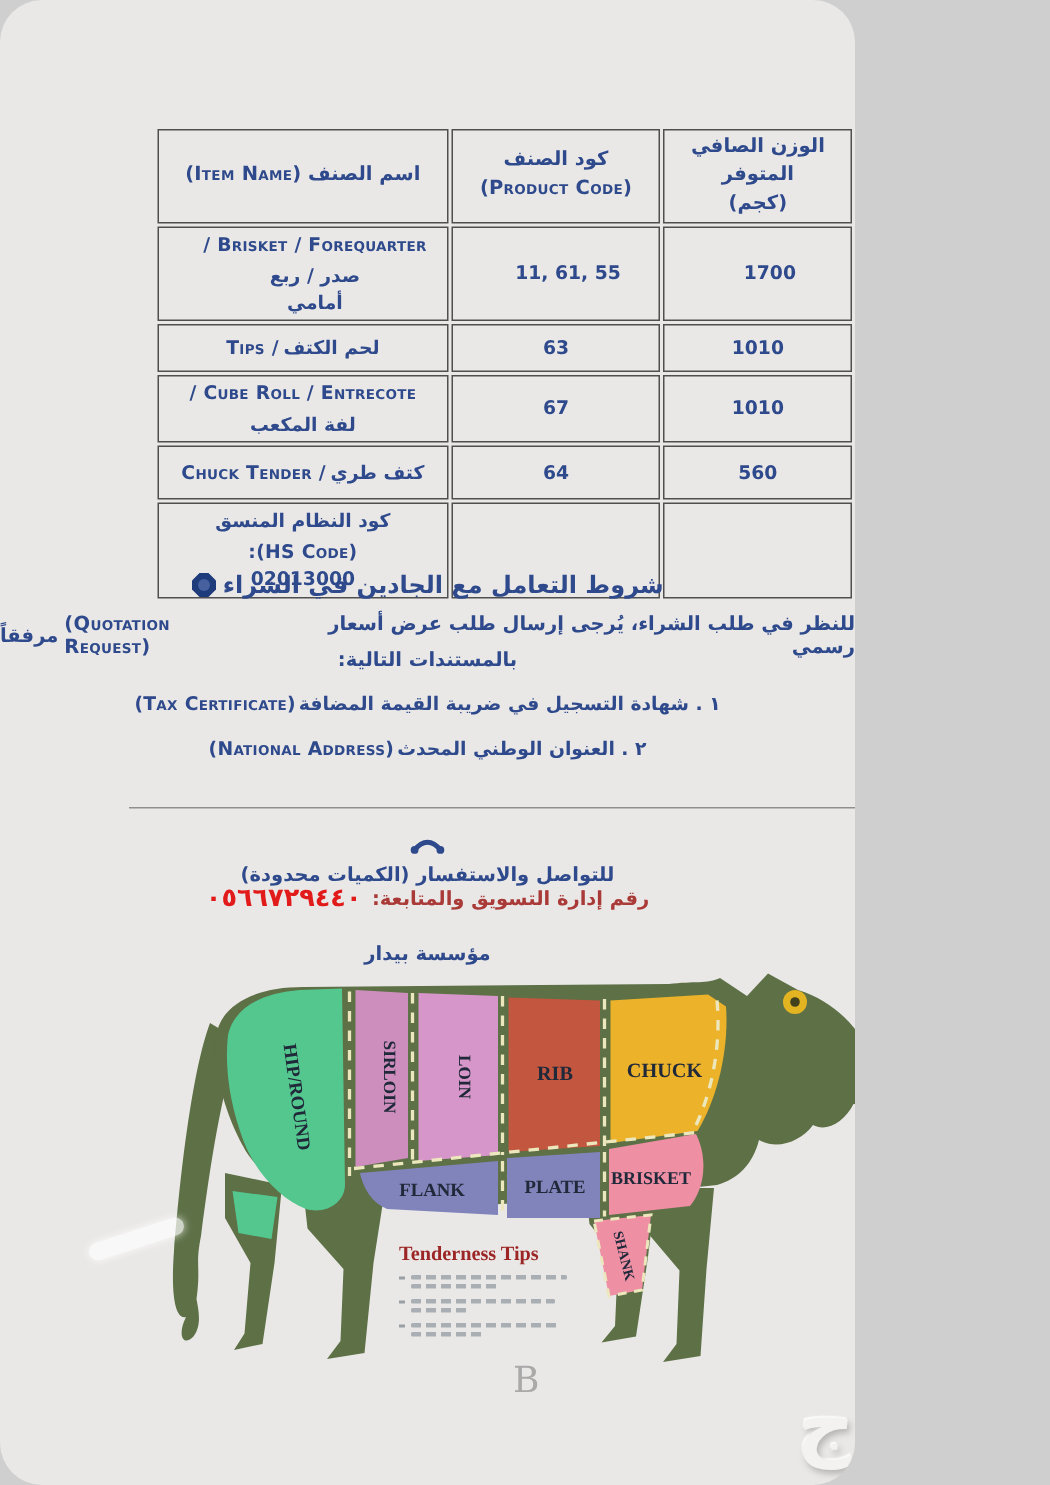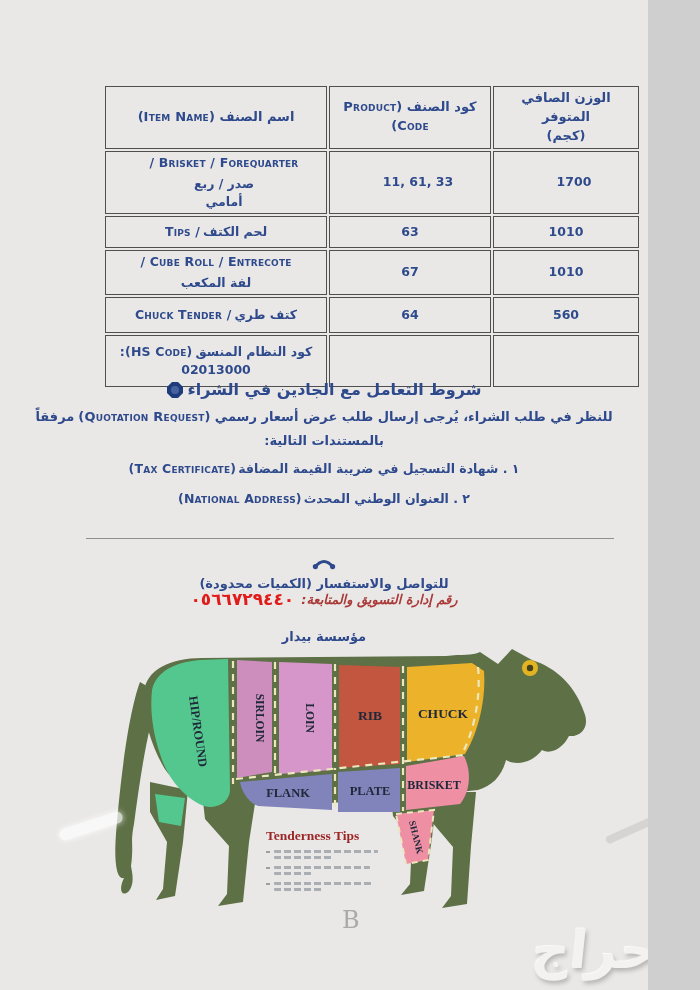--- a/index.html
+++ b/index.html
@@ -1,35 +1,35 @@
 <!DOCTYPE html>
 <html><head>
 <meta charset="utf-8">
 <style>
   html,body{margin:0;padding:0;background:#cfcfcf;}
-  #page{position:relative;width:648px;height:990px;background:#eae8e7;overflow:hidden;
-        font-family:"DejaVu Sans",sans-serif;}
+  #page{position:relative;width:570px;height:990px;background:#eae8e7;overflow:hidden;
+        font-family:"DejaVu Sans",sans-serif;border-radius:28px;}
   .abs{position:absolute;}
   
   table.items{position:absolute;left:103px;top:84px;border-spacing:2px;direction:rtl;}
   table.items td{border:1.4px solid #4f4f4f;color:#2e4a8c;font-weight:bold;
     text-align:center;vertical-align:middle;padding:2px 4px;font-size:12.5px;line-height:1.45;}
   .c-w{width:120px;} .c-c{width:136px;} .c-n{width:196px;}
   tr.hdr td{height:46px;font-size:13px;}
   tr.r1 td{height:50px;padding-left:20px;} tr.r2 td{height:26px;} tr.r3 td{height:26px;}
   tr.r4 td{height:30px;} tr.r5 td{height:46px;}
   .sc{font-variant:small-caps;letter-spacing:.2px;}
   .num{direction:ltr;unicode-bidi:isolate;}
   .ncell{display:flex;justify-content:center;align-items:center;gap:3px;flex-wrap:wrap;}
   
   .crow{position:absolute;left:0;right:0;display:flex;justify-content:center;align-items:center;
         gap:5px;color:#2e4a8c;font-weight:bold;font-size:13px;}
   .rtl{direction:rtl;unicode-bidi:isolate;}
   .rule{position:absolute;left:86px;width:528px;height:0;border-top:1.4px solid #8f8f8f;}
-  .red-label{color:#a93a38;font-style:italic;}
+  .red-label{color:#a93a38;}
   .red-number{color:#e11a1a;font-size:17px;letter-spacing:1px;}
   
   .cutlbl{font-family:"Liberation Serif","DejaVu Serif",serif;font-weight:bold;fill:#20293a;}
   
   .tips{position:absolute;left:266px;top:828px;width:150px;}
   .tips-title{font-family:"Liberation Serif","DejaVu Serif",serif;font-weight:bold;
               font-size:13.5px;color:#9c2626;margin-bottom:6px;}
   .tl{height:3px;background:repeating-linear-gradient(90deg,#98a0a6 0 7px,rgba(0,0,0,0) 7px 10px);
       margin:3px 0;border-radius:1px;opacity:.8;}
   .tgrp{margin-bottom:7px;padding-left:8px;position:relative;}
@@ -56,21 +56,21 @@
       <td class="c-w">
         <div>الوزن الصافي المتوفر</div>
         <div>(كجم)</div>
       </td>
       <td class="c-c sc">كود الصنف (Product Code)</td>
       <td class="c-n sc">اسم الصنف (Item Name)</td>
     </tr>
 
     <tr class="r1">
       <td class="c-w"><span class="num">1700</span></td>
-      <td class="c-c"><span class="num">11, 61, 33</span></td>
+      <td class="c-c"><span class="num">11, 61, 55</span></td>
       <td class="c-n">
         <div class="ncell">
           <span class="sc">Brisket / Forequarter /</span>
           <span class="rtl">صدر / ربع</span>
         </div>
         <div class="rtl">أمامي</div>
       </td>
     </tr>
 
     <tr class="r2">

